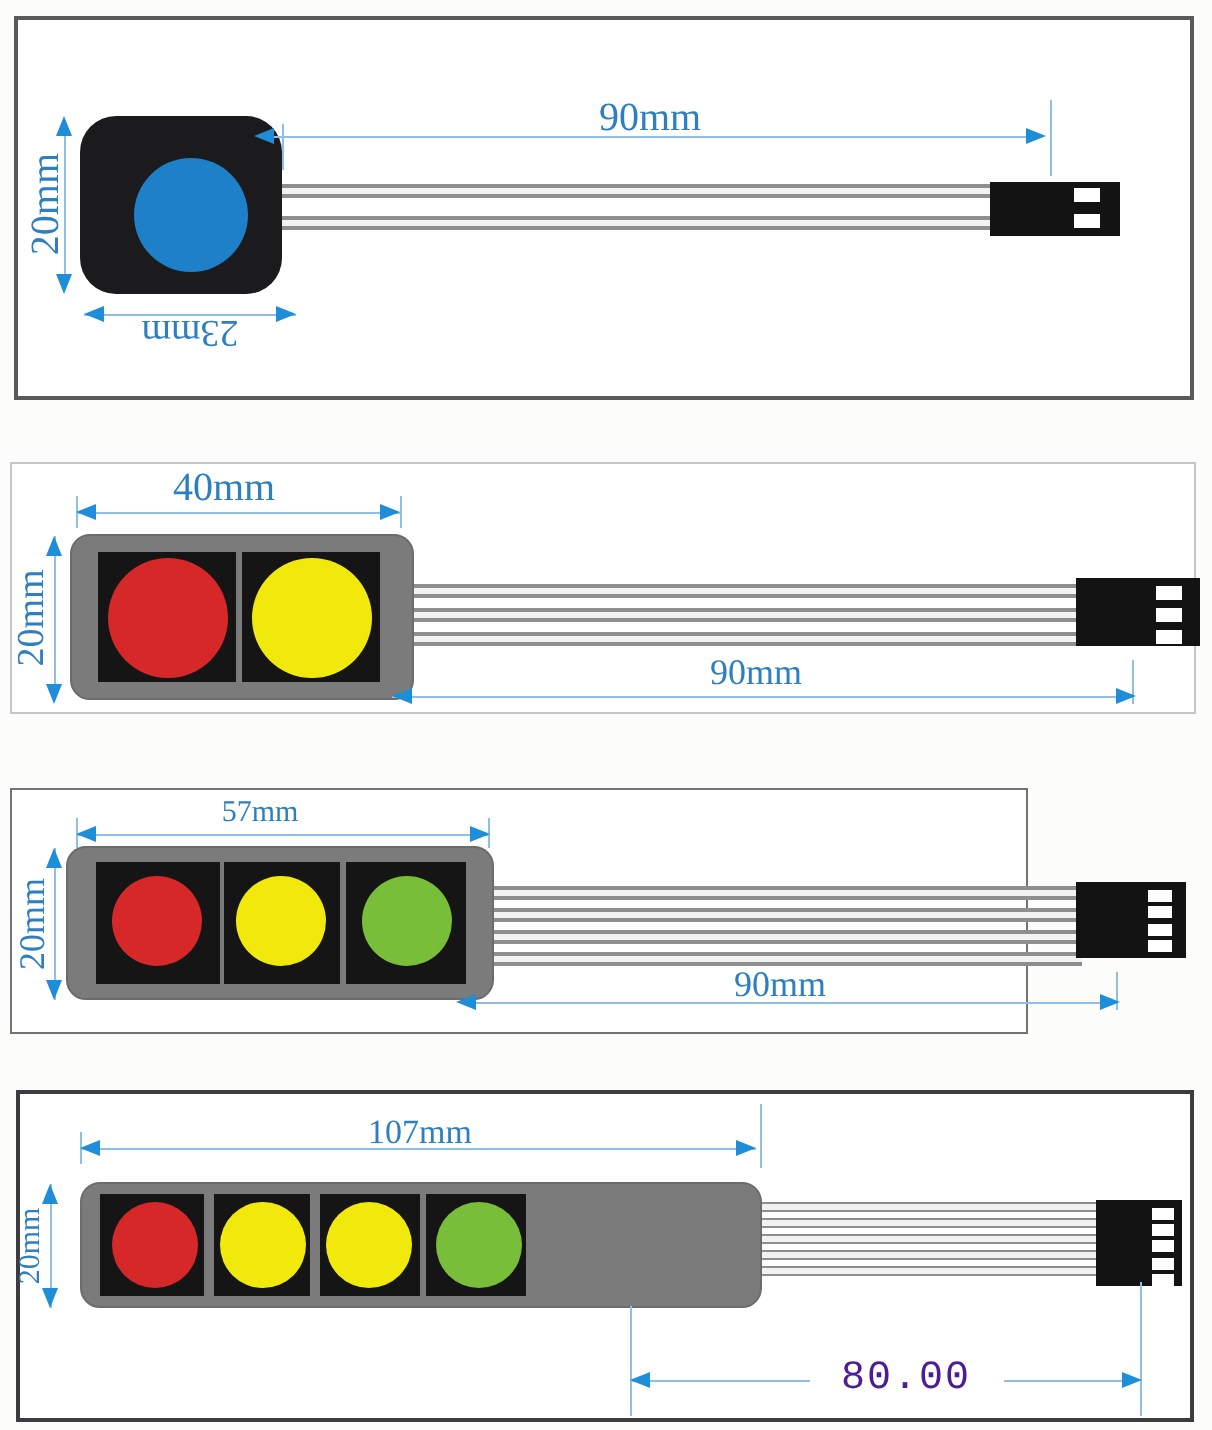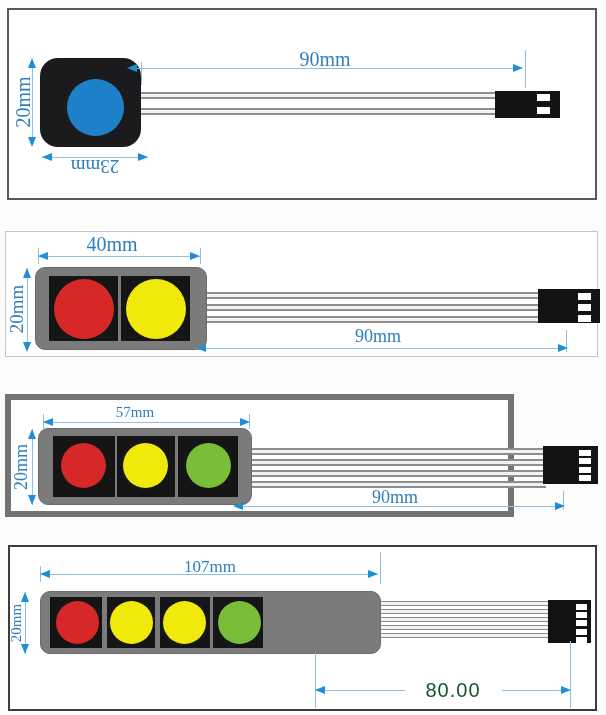--- a/index.html
+++ b/index.html
@@ -1,40 +1,40 @@
 <!DOCTYPE html>
 <html><head>
 <meta charset="utf-8">
 <style>
   html,body { margin:0; padding:0; background:#ffffff; }
   .page { position:relative; width:606px; height:715px; background:#fcfcfb; overflow:hidden;
           font-family:"Liberation Serif","DejaVu Serif",serif; }
   .panel { position:absolute; background:#ffffff; box-sizing:border-box; }
   .panel-1 { left:7px;  top:8px;   width:590px; height:192px; border:2px solid #59595b; }
   .panel-2 { left:5px;  top:231px; width:593px; height:126px; border:1px solid #c5c5cb; }
-  .panel-3 { left:5px;  top:394px; width:509px; height:123px; border:6px solid #737373; }
+  .panel-3 { left:5px;  top:394px; width:509px; height:123px; border:1px solid #737373; }
   .panel-4 { left:8px;  top:545px; width:589px; height:166px; border:2px solid #3c3c3e; }
 
   .pad { position:absolute; }
   .pad-black { background:#1b1b1d; border-radius:18px; }
   .pad-gray  { background:#7b7b7b; border:1px solid #6c6c6c; border-radius:10px; box-sizing:border-box; }
   .win { position:absolute; background:#151515; }
   .btn { position:absolute; border-radius:50%; }
 
   .wire { position:absolute; height:7px; box-sizing:border-box; background:#f2f2f2;
           border-top:2px solid #8e8e8e; border-bottom:2px solid #8e8e8e; }
   .wire.thin { height:5px; border-top:1px solid #8e8e8e; border-bottom:1px solid #8e8e8e; }
   .conn { position:absolute; background:#131313; }
   .pin  { position:absolute; background:#ffffff; }
 
   .dlabel { position:absolute; color:#2e7fc0; white-space:nowrap;
             transform:translate(-50%,-50%); line-height:1; }
   .dlabel.rot  { transform:translate(-50%,-50%) rotate(-90deg); }
   .dlabel.flip { transform:translate(-50%,-50%) rotate(180deg); }
-  .dlabel.sans { font-family:Liberation Sans, sans-serif; color:#14532d; letter-spacing:1px; }
+  .dlabel.sans { font-family:Liberation Mono, monospace; color:#4c1d95; letter-spacing:1px; }
 
   .hline { position:absolute; height:1px; background:#8cc0e6; }
   .vline { position:absolute; width:1px;  background:#8cc0e6; }
   .ar { position:absolute; width:0; height:0; z-index:3; }
   .ar.l { border-top:4px solid transparent; border-bottom:4px solid transparent; border-right:10px solid #1e8ed8; }
   .ar.r { border-top:4px solid transparent; border-bottom:4px solid transparent; border-left:10px solid #1e8ed8; }
   .ar.u { border-left:4px solid transparent; border-right:4px solid transparent; border-bottom:10px solid #1e8ed8; }
   .ar.d { border-left:4px solid transparent; border-right:4px solid transparent; border-top:10px solid #1e8ed8; }
   .z3 { z-index:3; }
 </style>

